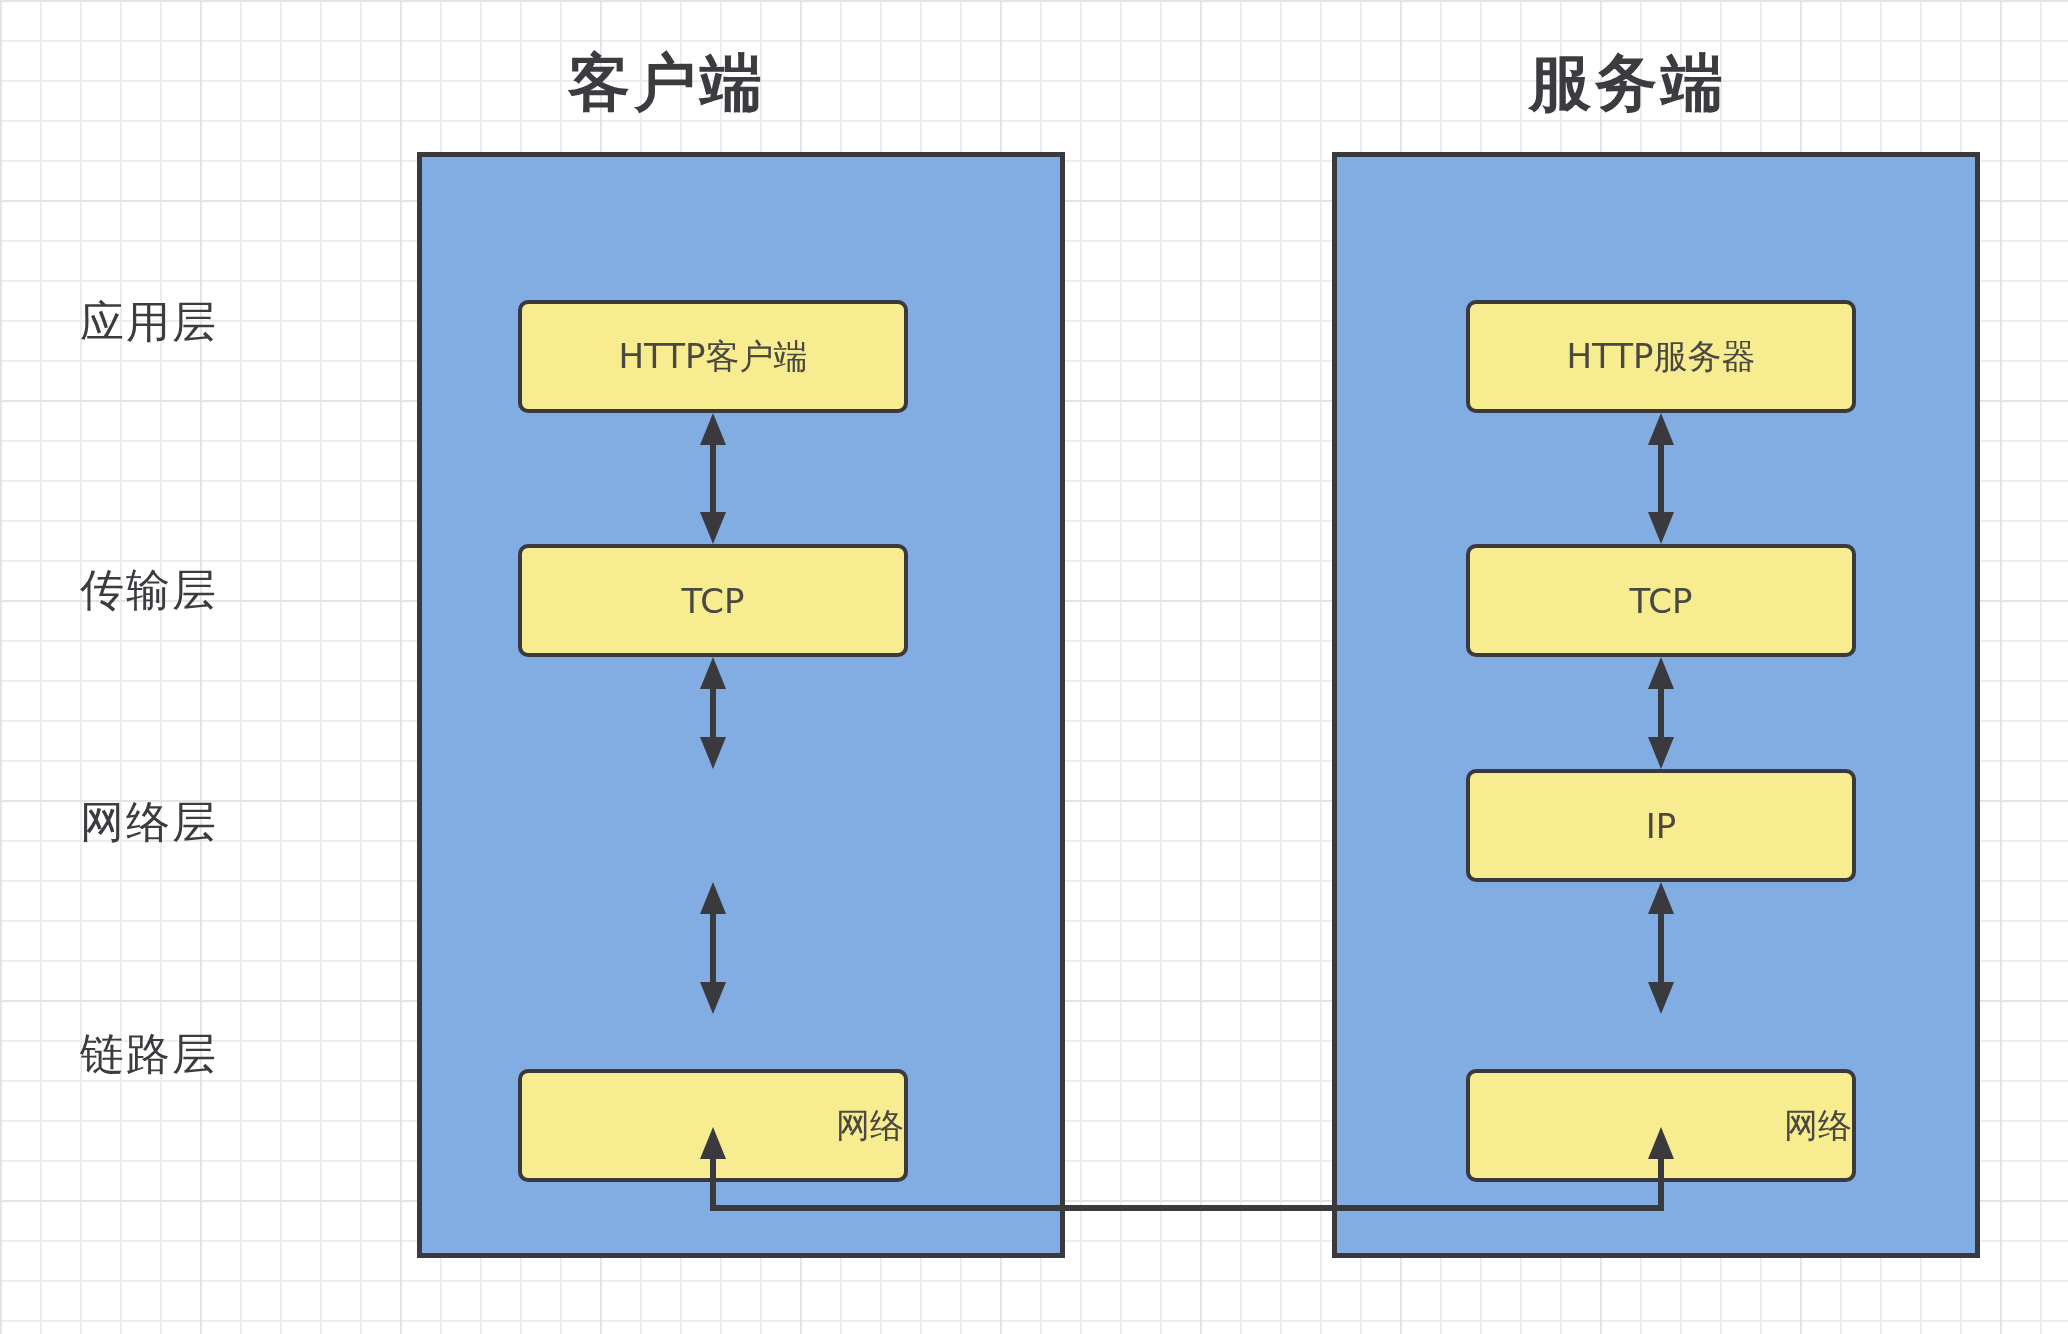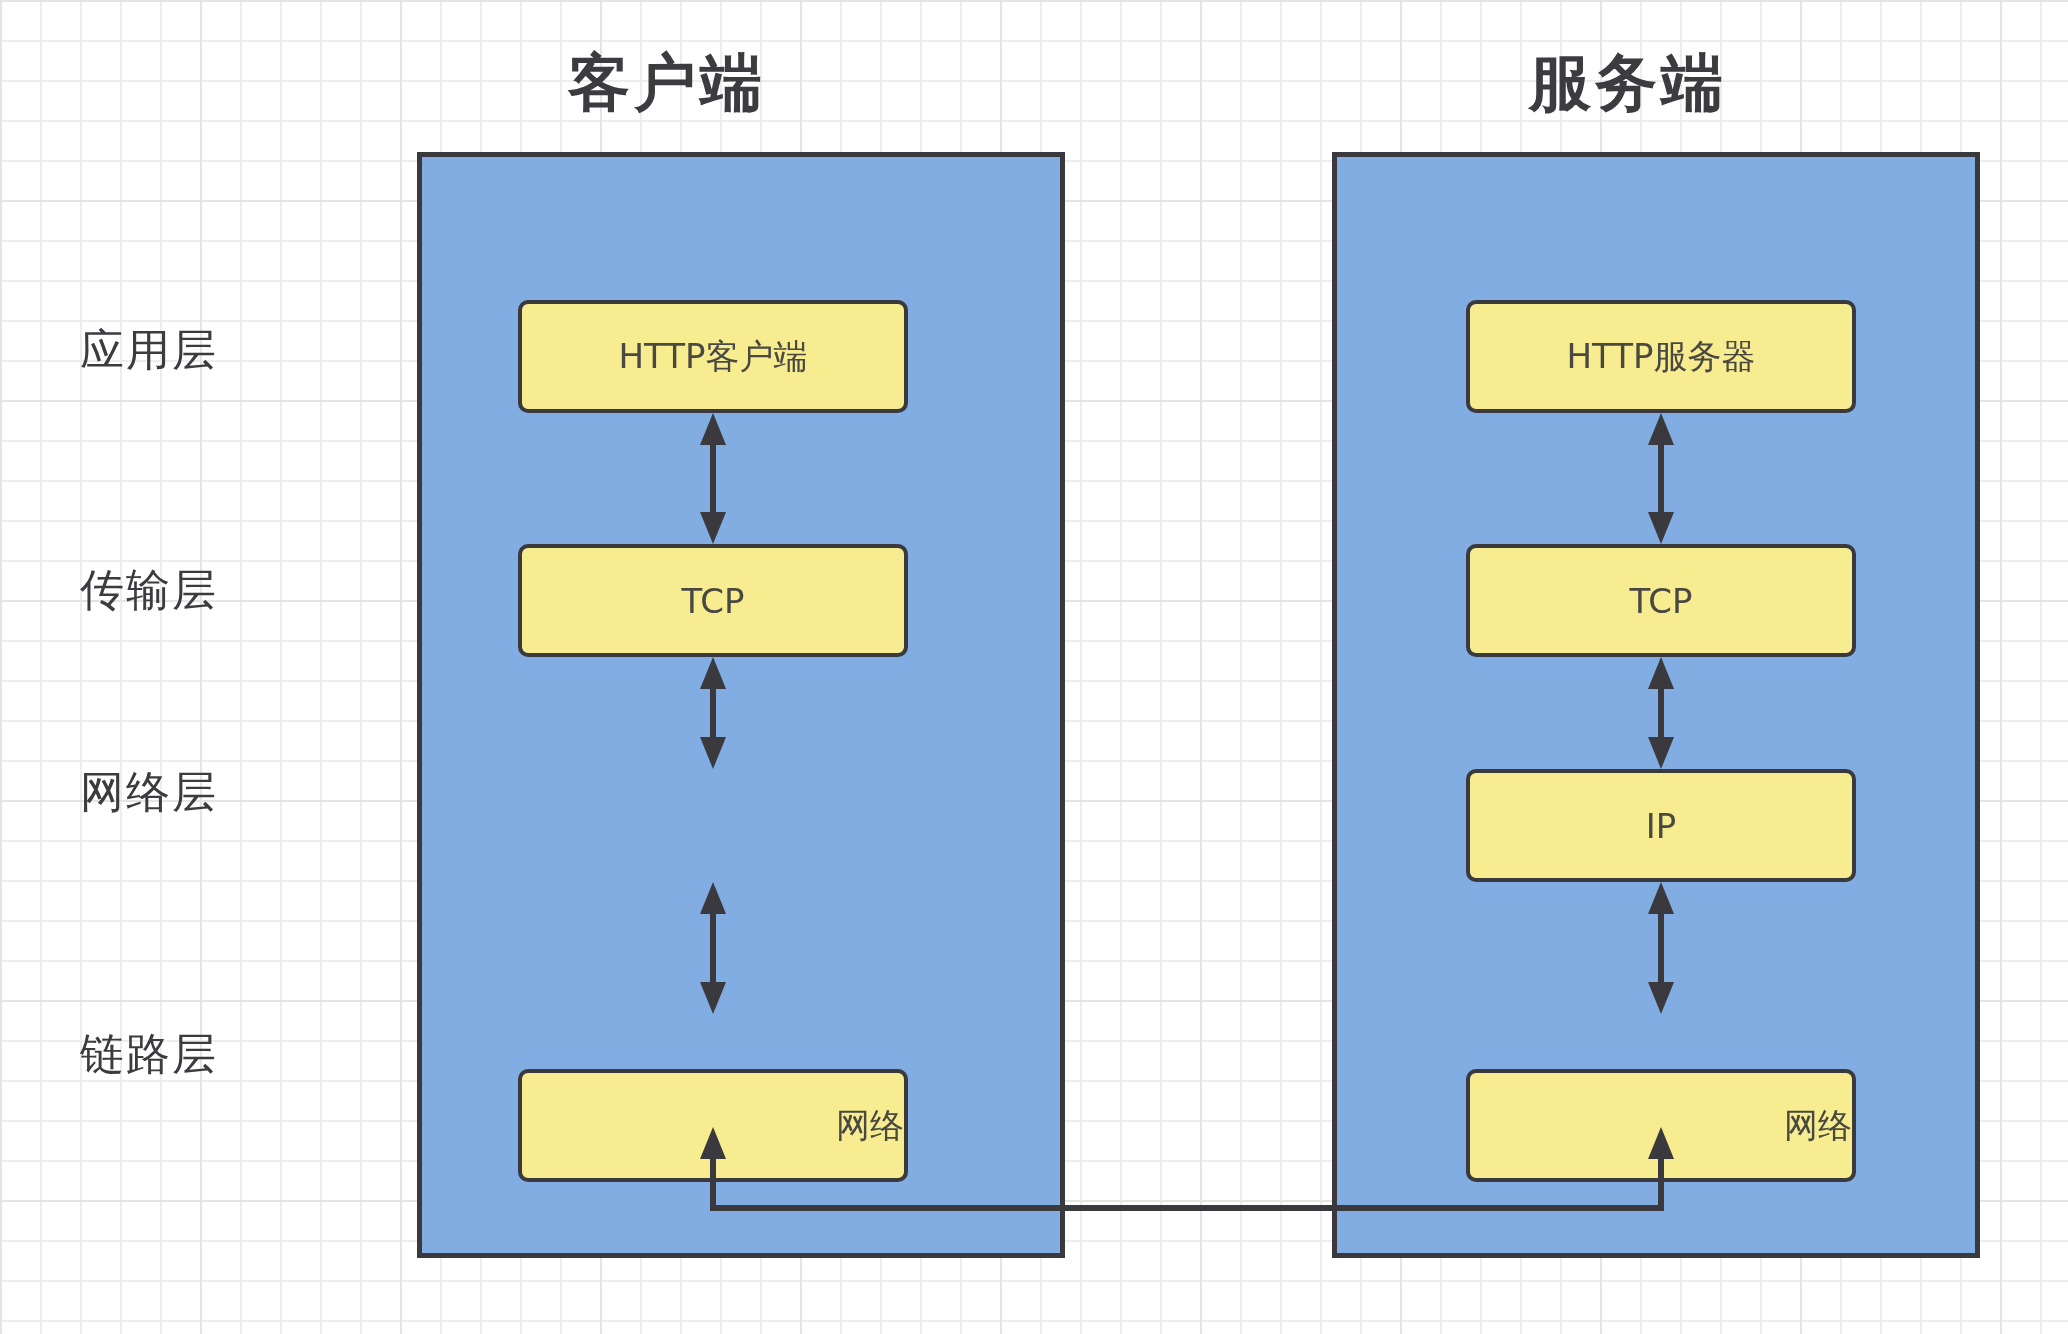--- a/index.html
+++ b/index.html
@@ -89,23 +89,23 @@
   }
 </style>
 </head>
 <body>
 
 <div class="canvas">
 
   <div class="title" style="left:1628px;top:52px;">服务端</div>
   <div class="title" style="left:667px;top:52px;">客户端</div>
 
-  <div class="layer-label" style="top:328px;">应用层</div>
+  <div class="layer-label" style="top:300px;">应用层</div>
   <div class="layer-label" style="top:568px;">传输层</div>
-  <div class="layer-label" style="top:770px;">网络层</div>
+  <div class="layer-label" style="top:800px;">网络层</div>
   <div class="layer-label" style="top:1032px;">链路层</div>
 
   <div class="panel client"></div>
   <div class="panel server"></div>
 
   <div class="node c r1">
     <span>HTTP客户端</span>
   </div>
   <div class="node c r2">
     <span>TCP</span>

